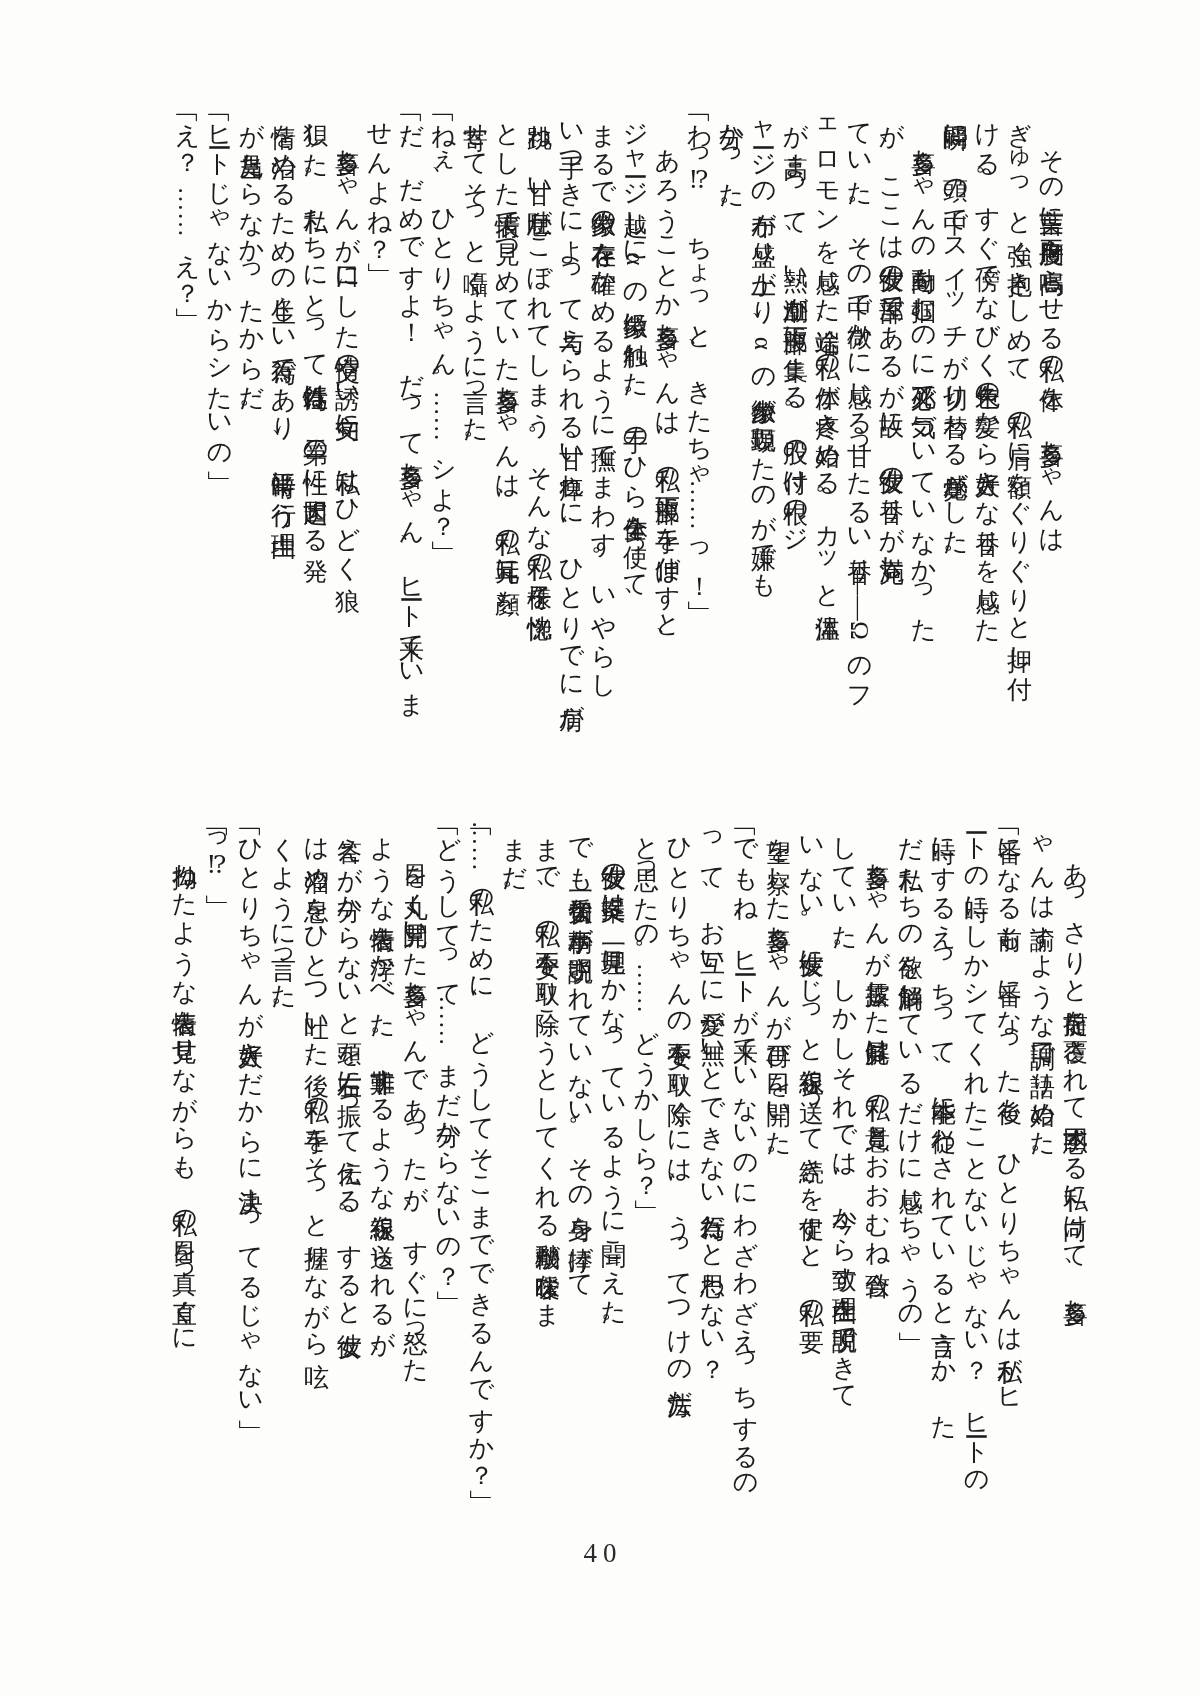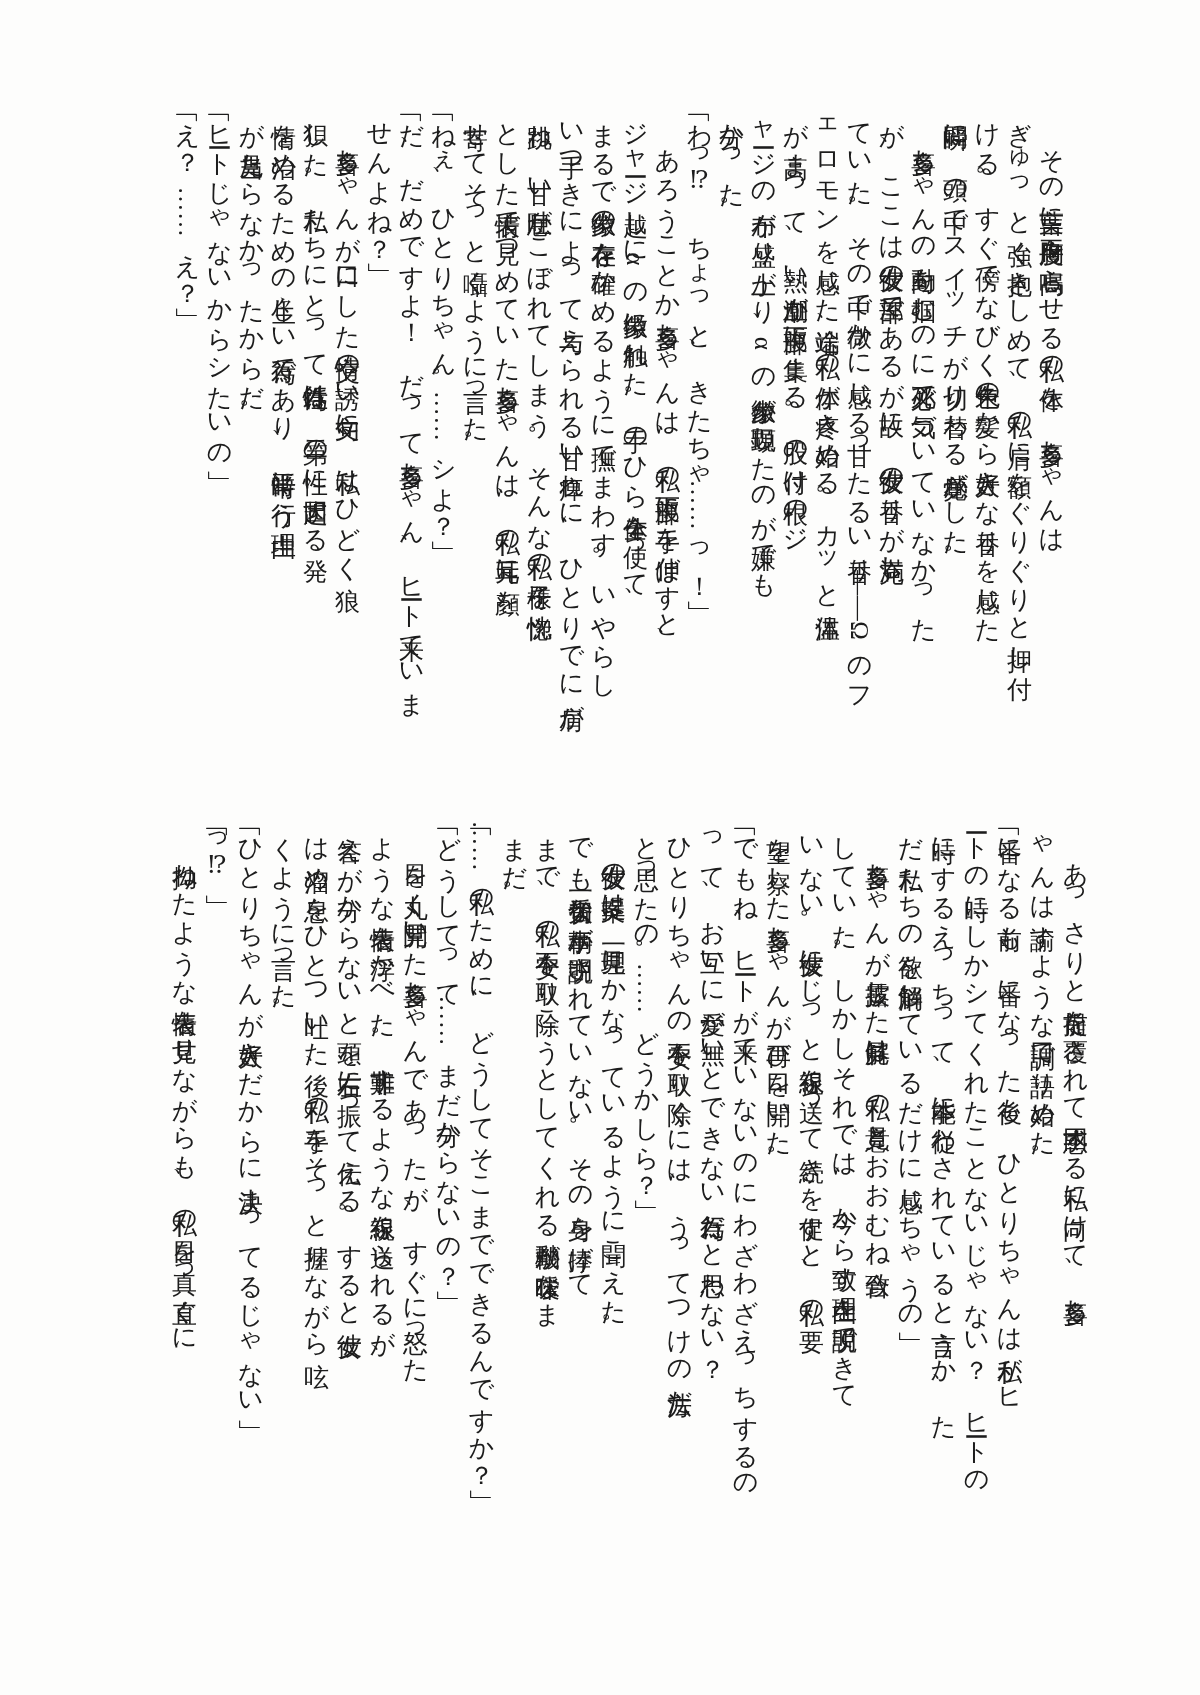--- a/index.html
+++ b/index.html
@@ -119,14 +119,15 @@
       <div class="line">　目を丸く見開いた喜多ちゃんであったが、すぐに怒った</div>
       <div class="line">ような表情を浮かべた。非難するような視線を送られるが、</div>
       <div class="line">答えが分からないと頭を左右に振って伝える。すると彼女</div>
       <div class="line">は溜め息をひとつ吐いた後、私の手をそっと握りながら呟</div>
       <div class="line">くように言った。</div>
       <div class="line">「ひとりちゃんが大好きだからに決まってるじゃない」</div>
       <div class="line">「っ⁉」</div>
       <div class="line">　拗ねたような表情を見せながらも、私の目を真っ直ぐに</div>
     </div>
 
+  <div class="page-number">40</div>
 
 </div>
 
 </body></html>

